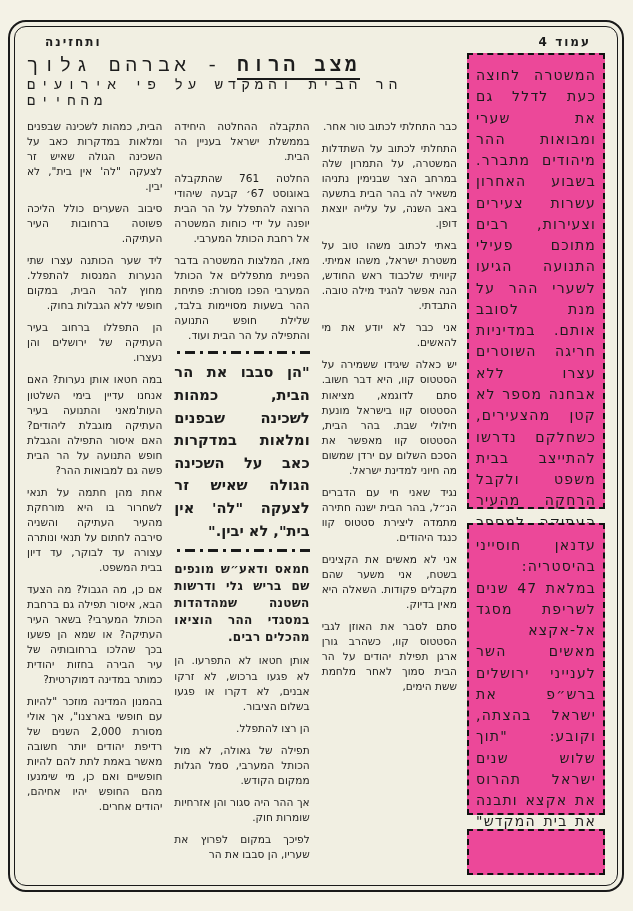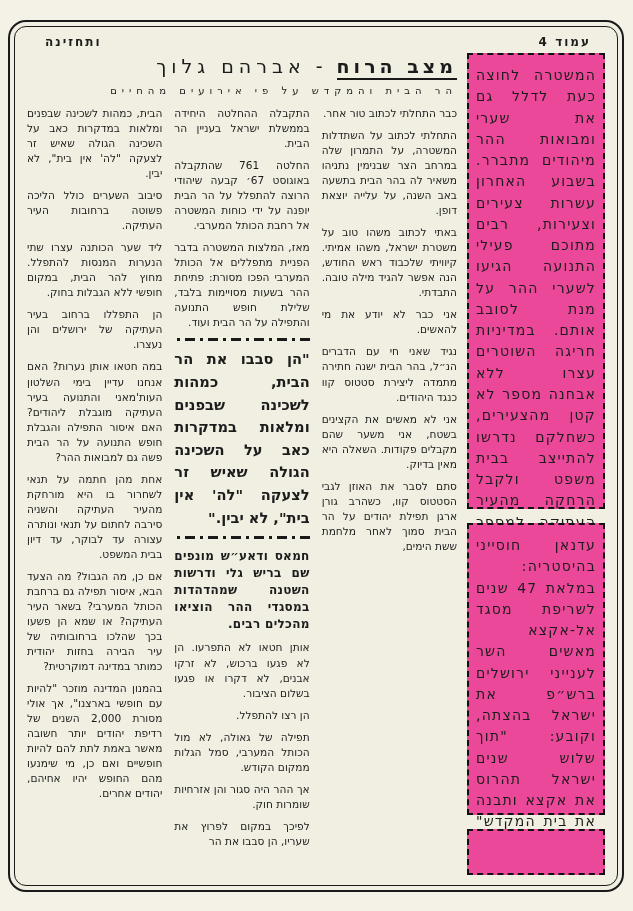--- a/index.html
+++ b/index.html
@@ -32,27 +32,27 @@
   .sidebox {
     border: 2.5px dashed #111; background: #ec4899;
     padding: 10px 7px; margin-bottom: 14px;
     font-size: 14px; line-height: 1.52; letter-spacing: 1.2px;
     text-align: justify; text-align-last: justify;
   }
   .sidebox.b1 { min-height: 420px; }
   .sidebox.b2 { min-height: 292px; }
   .sidebox.empty { flex: 1; margin-bottom: 0; min-height: 46px; }
   .main { flex: 1; display: flex; flex-direction: column; min-width: 0; }
-  .titleblock { text-align: right; margin: 2px 0 10px 0; }
+  .titleblock { text-align: left; margin: 2px 0 10px 0; font-family: Liberation Mono, monospace; }
   .title-line { font-size: 19px; letter-spacing: 4px; }
   .title-main {
     font-weight: bold; border-bottom: 2px solid #1a1a1a; padding-bottom: 1px;
   }
   .title-author { font-weight: normal; letter-spacing: 5px; }
-  .subtitle { margin-top: 8px; font-size: 10px; letter-spacing: 5px; }
+  .subtitle { font-size: 14px; letter-spacing: 5px; }
   .cols { display: flex; gap: 12px; flex: 1; min-height: 0; }
   .col { flex: 1; min-width: 0; font-size: 10.6px; line-height: 1.42; text-align: justify; }
   .col p, .sidebox p { margin-bottom: 7px; }
   .col p:last-child { margin-bottom: 0; }
   .pull-quote { margin: 8px 0 9px 0; }
   .pull-quote p {
     font-size: 14.6px; font-weight: bold; line-height: 1.55;
     text-align: justify; margin: 7px 0;
   }
   .rule {
@@ -95,20 +95,21 @@
           </div>
           <div class="subtitle">הר הבית והמקדש על פי אירועים מהחיים</div>
         </div>
 
         <div class="cols">
           <div class="col">
               <p>כבר התחלתי לכתוב טור אחר.</p>
               <p>התחלתי לכתוב על השתדלות המשטרה, על התמרון שלה במרחב הצר שבנימין נתניהו משאיר לה בהר הבית בתשעה באב השנה, על עלייה יוצאת דופן.</p>
               <p>באתי לכתוב משהו טוב על משטרת ישראל, משהו אמיתי. קיוויתי שלכבוד ראש החודש, הנה אפשר להגיד מילה טובה. התבדתי.</p>
               <p>אני כבר לא יודע את מי להאשים.</p>
+              <p>יש כאלה שיגידו ששמירה על הסטטוס קוו, היא דבר חשוב. סתם לדוגמא, מציאות הסטטוס קוו בישראל מונעת חילולי שבת. בהר הבית, הסטטוס קוו מאפשר את הסכם השלום עם ירדן שמשום מה חיוני למדינת ישראל.</p>
               <p>נגיד שאני חי עם הדברים הנ״ל, בהר הבית ישנה חתירה מתמדה ליצירת סטטוס קוו כנגד היהודים.</p>
               <p>אני לא מאשים את הקצינים בשטח, אני משער שהם מקבלים פקודות. השאלה היא מאין בדיוק.</p>
               <p>סתם לסבר את האוזן לגבי הסטטוס קוו, כשהרב גורן ארגן תפילת יהודים על הר הבית סמוך לאחר מלחמת ששת הימים,</p>
             </div>
 
           <div class="col">
             <div>
                 <p>התקבלה ההחלטה היחידה בממשלת ישראל בעניין הר הבית.</p>
                 <p>החלטה 761 שהתקבלה באוגוסט 67׳ קבעה שיהודי הרוצה להתפלל על הר הבית יופנה על ידי כוחות המשטרה אל רחבת הכותל המערבי.</p>
                 <p>מאז, המלצות המשטרה בדבר הפניית מתפללים אל הכותל המערבי הפכו מסורת: פתיחת ההר בשעות מסויימות בלבד, שלילת חופש התנועה והתפילה על הר הבית ועוד.</p>

